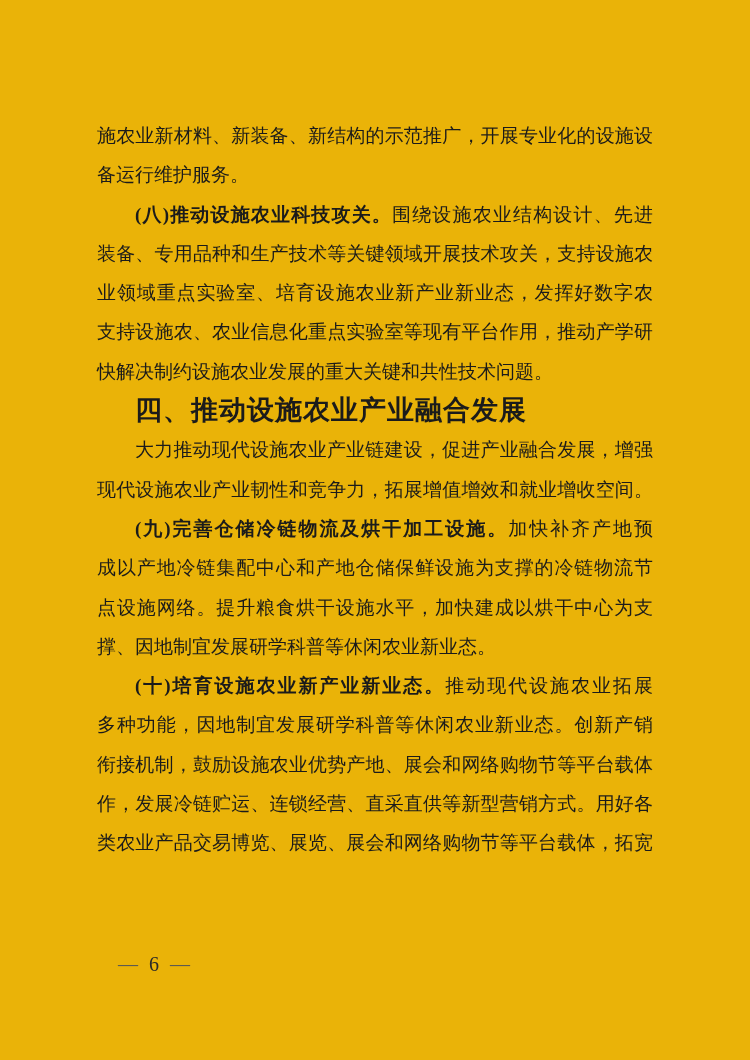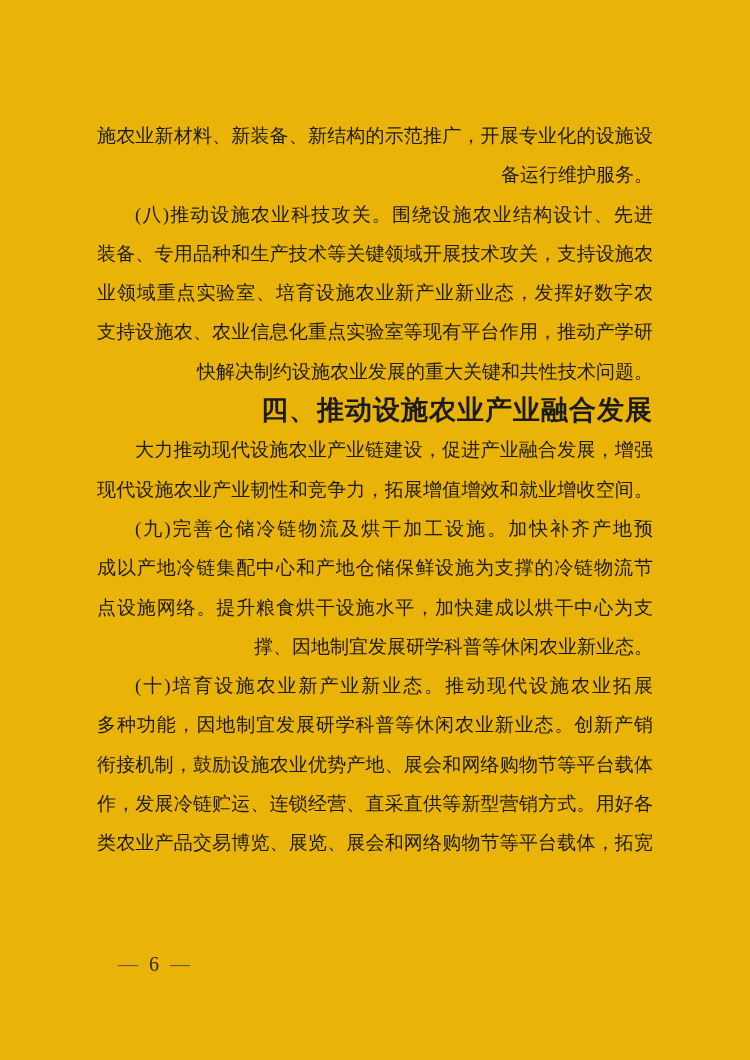--- a/index.html
+++ b/index.html
@@ -21,33 +21,33 @@
     position: absolute;
     left: 97px;
     top: 116px;
     width: 556px;
   }
   .line {
     height: 39.3px;
     line-height: 39.3px;
     font-size: 19px;
     white-space: normal;
-    text-align: right;
+    text-align: left;
   }
   .line.justify {
     text-align: justify;
     text-align-last: justify;
     text-justify: inter-ideograph;
   }
   .line.indent {
     text-indent: 2em;
   }
   .run { font-style: normal; }
   .run.kai {
-    font-weight: 400;
+    font-weight: 700;
     font-family: "Liberation Serif", "DejaVu Serif", serif;
   }
   .run.hei {
     font-weight: 700;
     font-size: 27px;
     font-family: "Liberation Sans", "DejaVu Sans", sans-serif;
     letter-spacing: 1px;
   }
   .footer {
     position: absolute;

